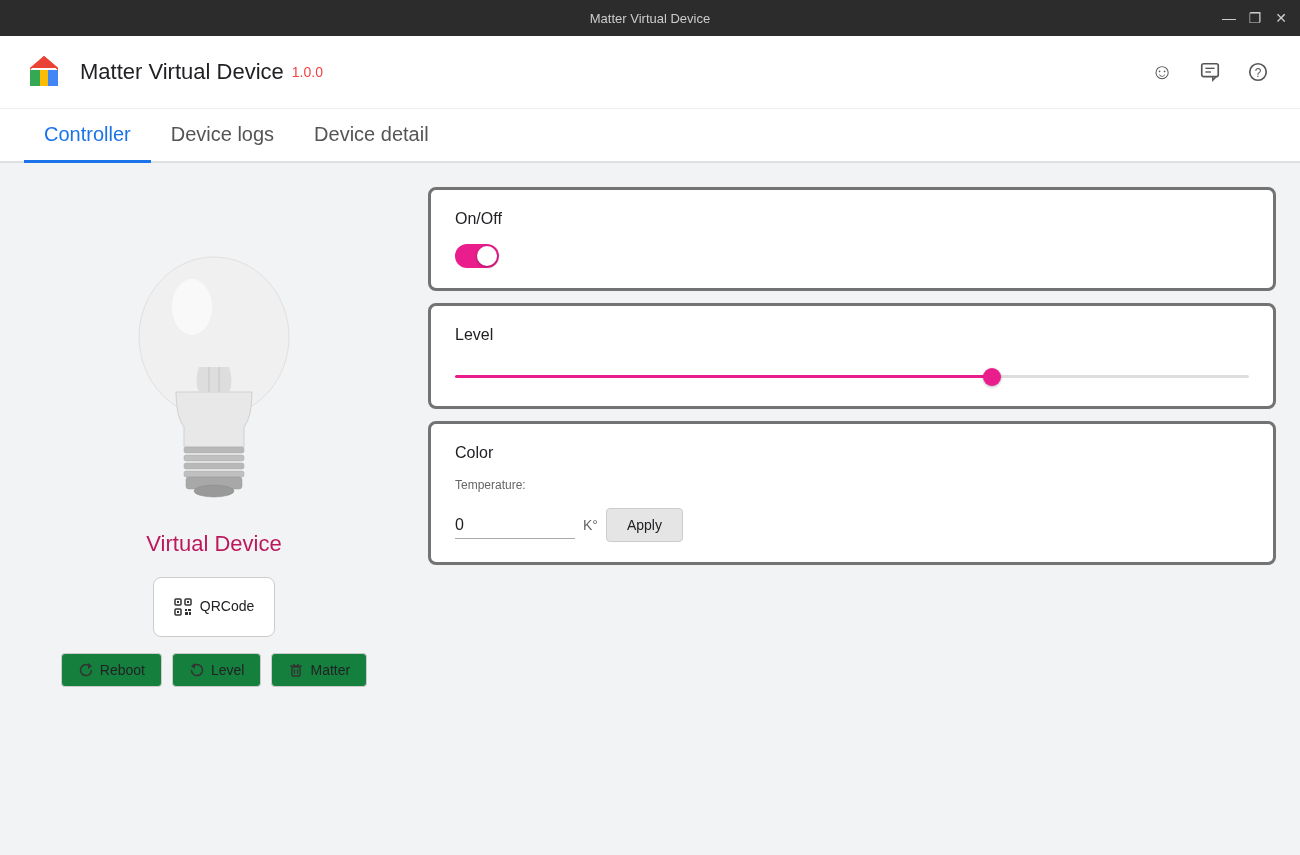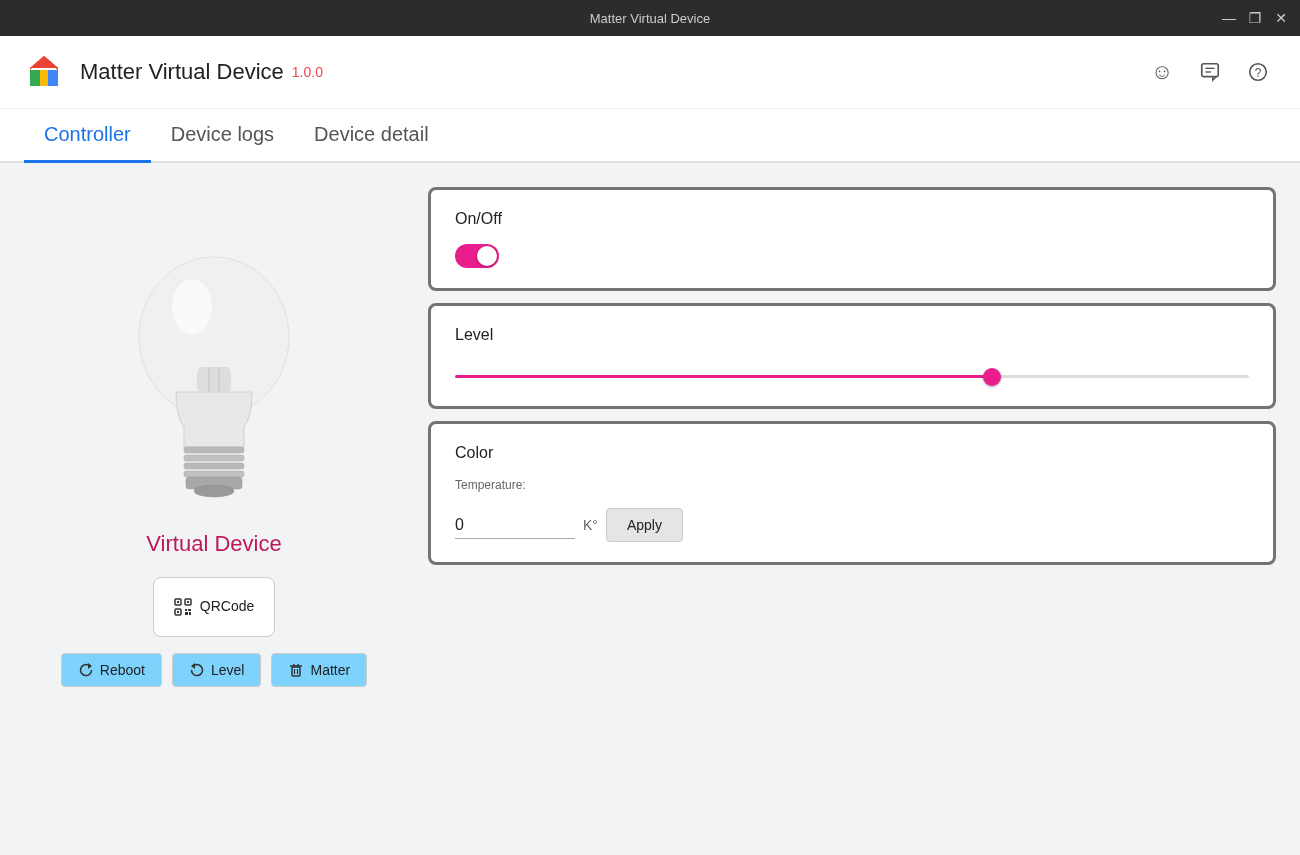--- a/index.html
+++ b/index.html
@@ -148,21 +148,21 @@
       align-items: flex-start;
       gap: 8px;
       margin-bottom: 16px;
       color: #202124;
     }
     .action-btns {
       display: flex;
       gap: 10px;
     }
     .action-btn {
-      background: #7dd3fc;
+      background: #15803d;
       border: 1px solid #ccc;
       border-radius: 4px;
       padding: 8px 16px;
       font-size: 14px;
       cursor: pointer;
       display: flex;
       align-items: center;
       gap: 6px;
       color: #202124;
     }

